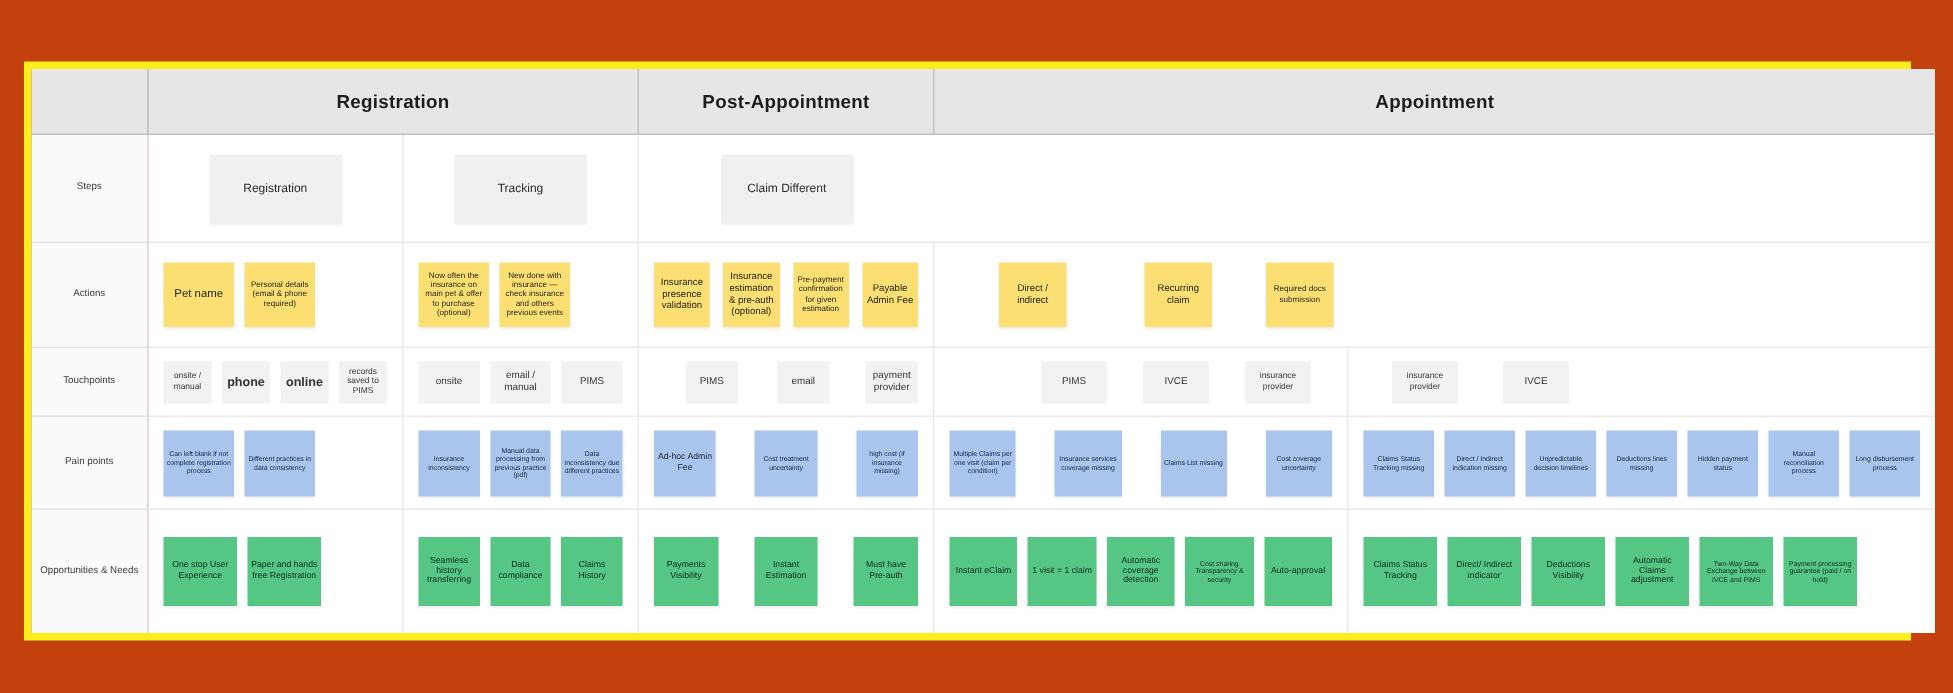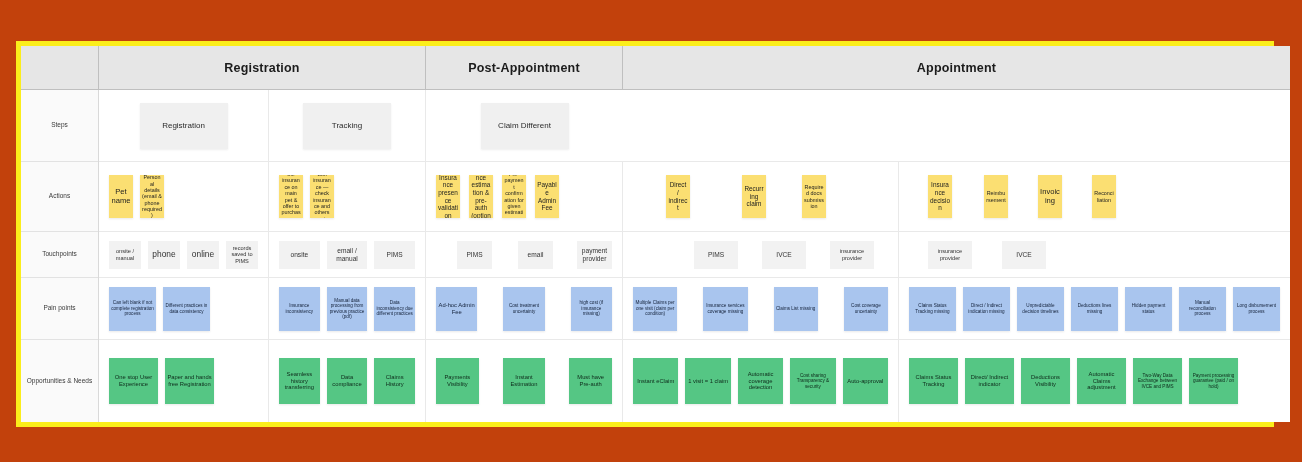--- a/index.html
+++ b/index.html
@@ -125,39 +125,39 @@
     height: 46px;
     font-size: 8px;
     color: #2b2b2b;
     box-shadow: 0 1px 2px rgba(0,0,0,.07);
   }
   .cell.steps { justify-content: center; }
 
   
   .card.action {
     background: #fbdf72;
-    width: 24px;
+    width: 47px;
     height: 43px;
     font-size: 5.4px;
     padding: 2px;
     box-shadow: 0 1px 2px rgba(0,0,0,.09);
   }
   .card.action.lg { font-size: 7.6px; }
   .card.action.md { font-size: 6.4px; }
 
   
   .card.touch {
     background: #f2f2f2;
     width: 44px;
     height: 28px;
     font-size: 5.6px;
     padding: 2px;
     color: #333;
   }
-  .card.touch.lg { font-size: 8.4px; }
+  .card.touch.lg { font-size: 8.4px; font-weight: bold; }
   .card.touch.md { font-size: 6.6px; }
 
   
   .card.pain {
     background: #a9c5ee;
     width: 47px;
     height: 44px;
     font-size: 4.6px;
     padding: 2px;
     color: #15233b;
@@ -241,30 +241,20 @@
           <div class="card action md">Payable Admin Fee</div>
         </div>
         <div class="cell">
           <div class="spacer" style="width:26px"></div>
           <div class="card action md">Direct / indirect</div>
           <div class="spacer" style="width:38px"></div>
           <div class="card action md">Recurring claim</div>
           <div class="spacer" style="width:22px"></div>
           <div class="card action">Required docs submission</div>
         </div>
-        <div class="cell">
-          <div class="spacer" style="width:12px"></div>
-          <div class="card action md">Insurance decision</div>
-          <div class="spacer" style="width:18px"></div>
-          <div class="card action">Reimbursement</div>
-          <div class="spacer" style="width:16px"></div>
-          <div class="card action lg">Invoicing</div>
-          <div class="spacer" style="width:16px"></div>
-          <div class="card action">Reconciliation</div>
-        </div>
       </div>
 
       <div class="bodyrow">
         <div class="cell">
           <div class="card touch">onsite / manual</div>
           <div class="card touch lg">phone</div>
           <div class="card touch lg">online</div>
           <div class="card touch">records saved to PIMS</div>
         </div>
         <div class="cell">

